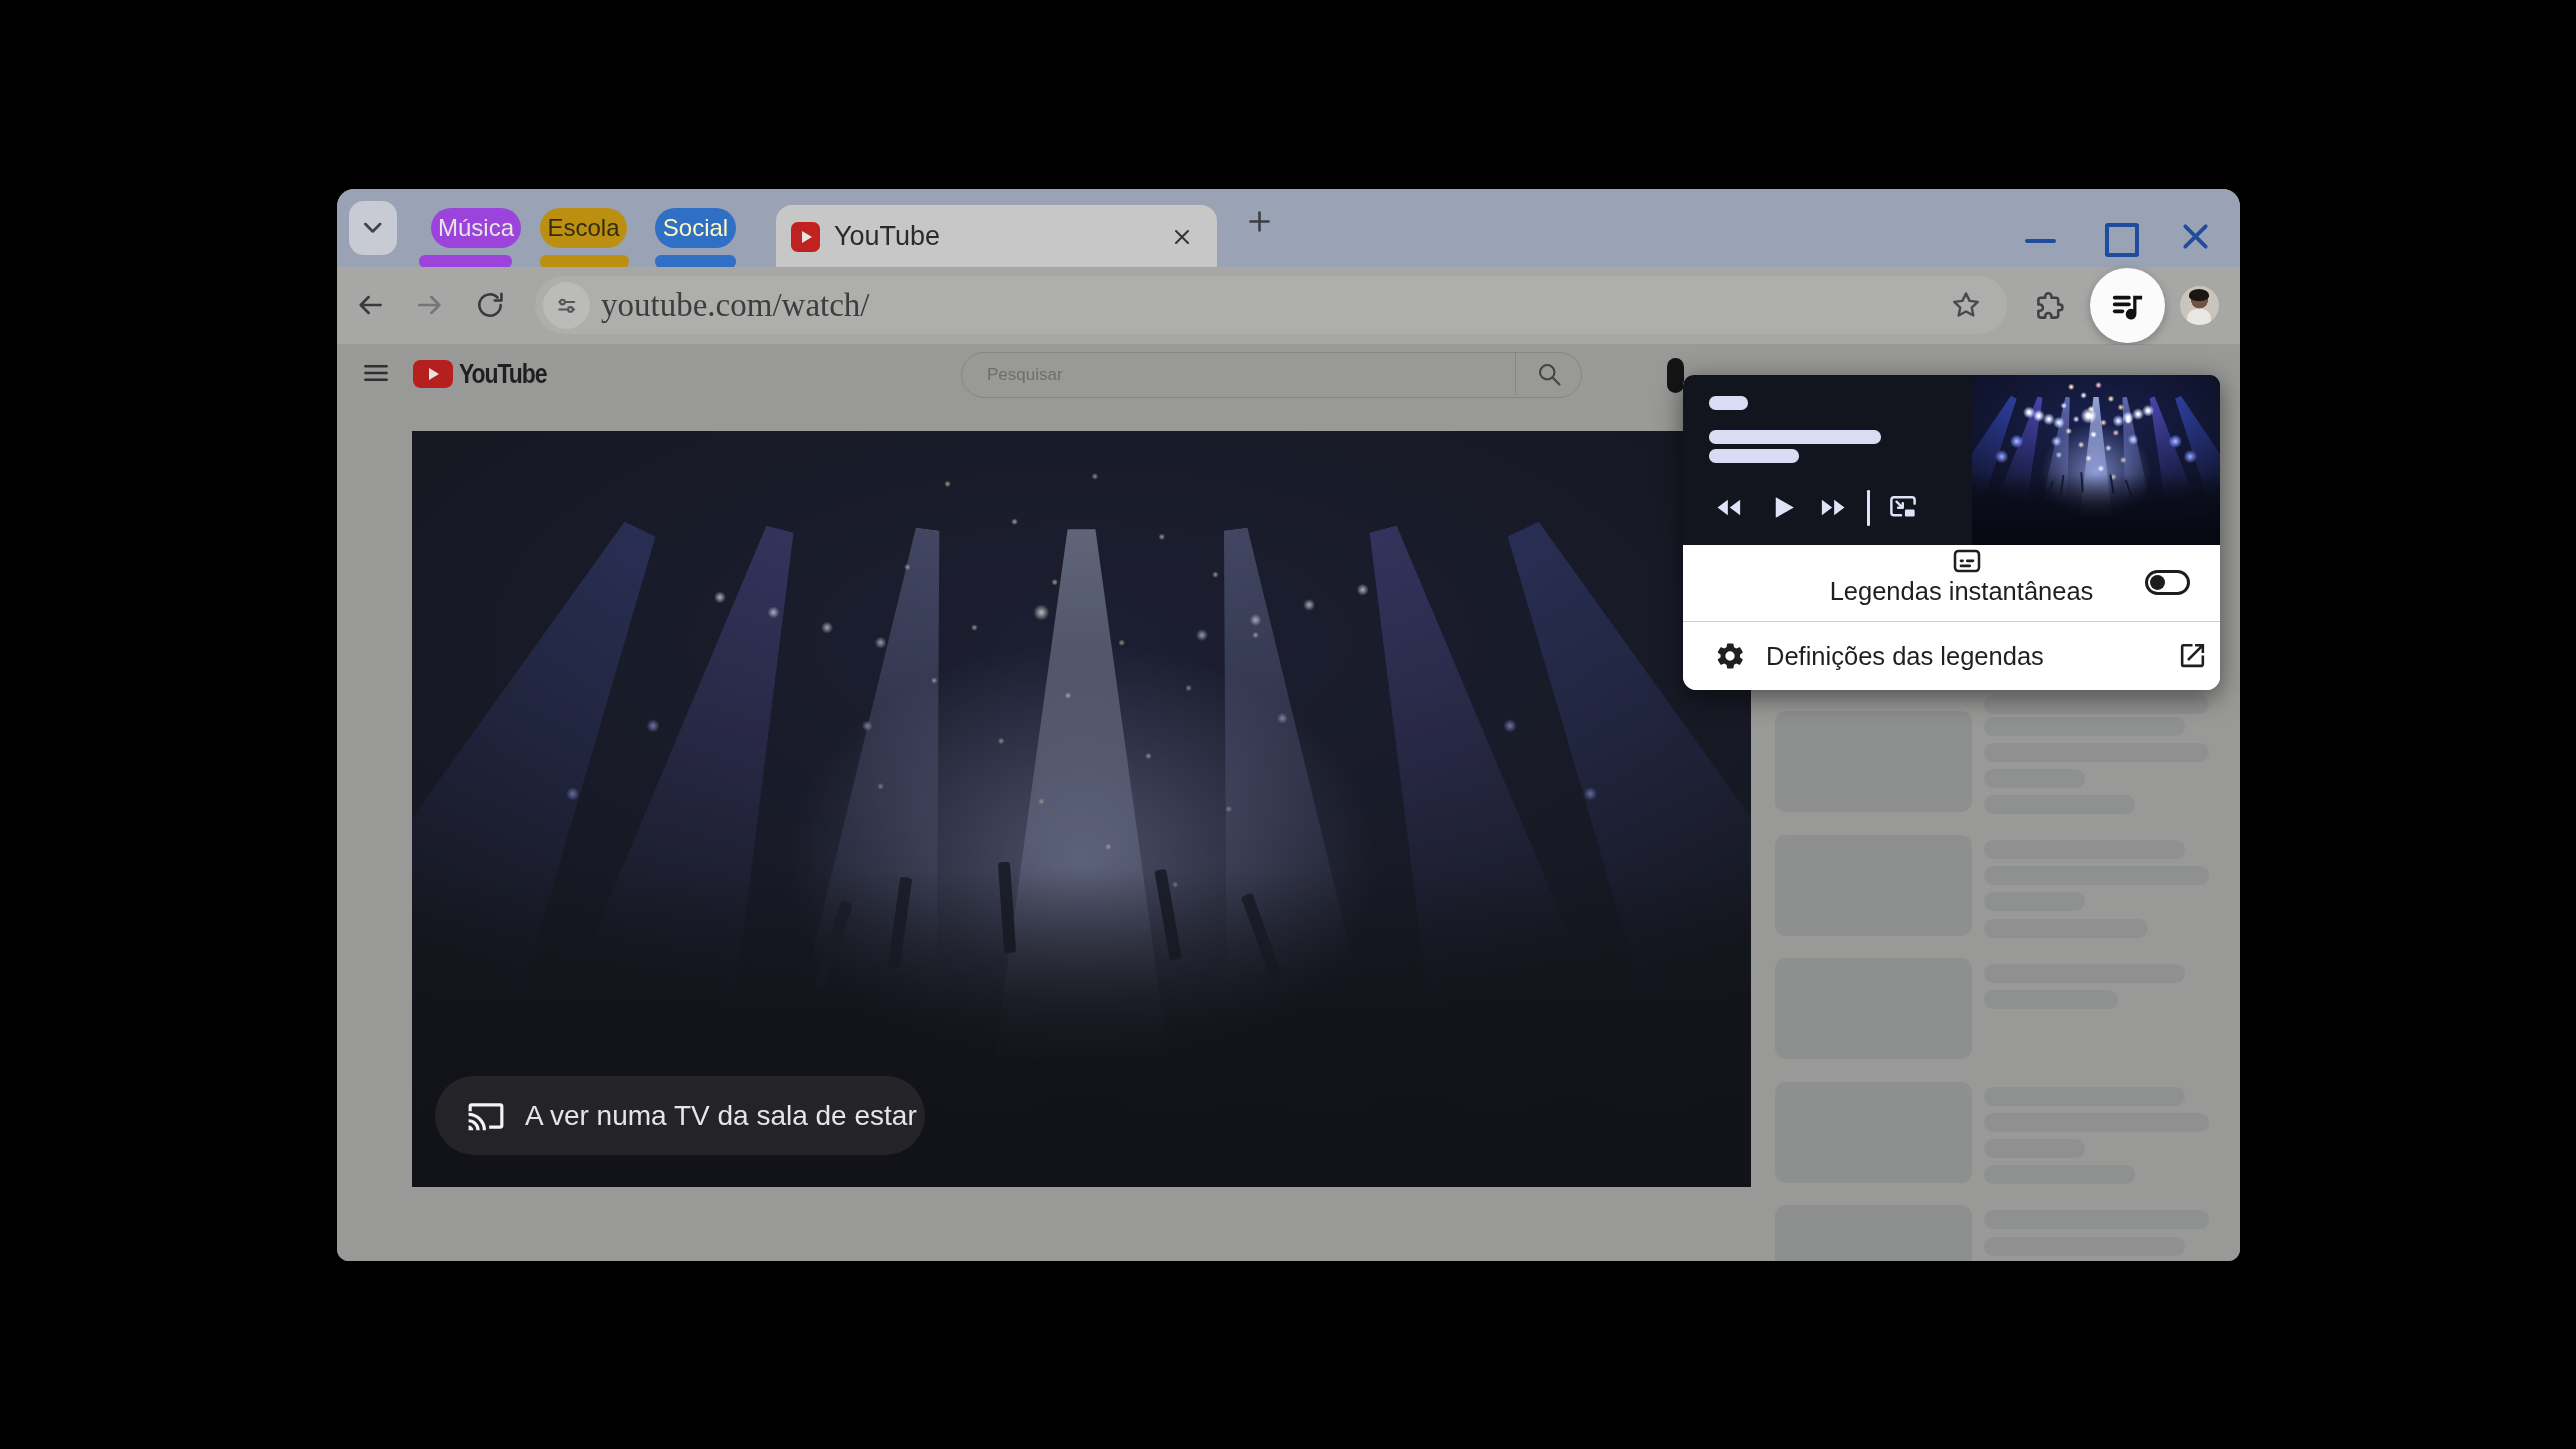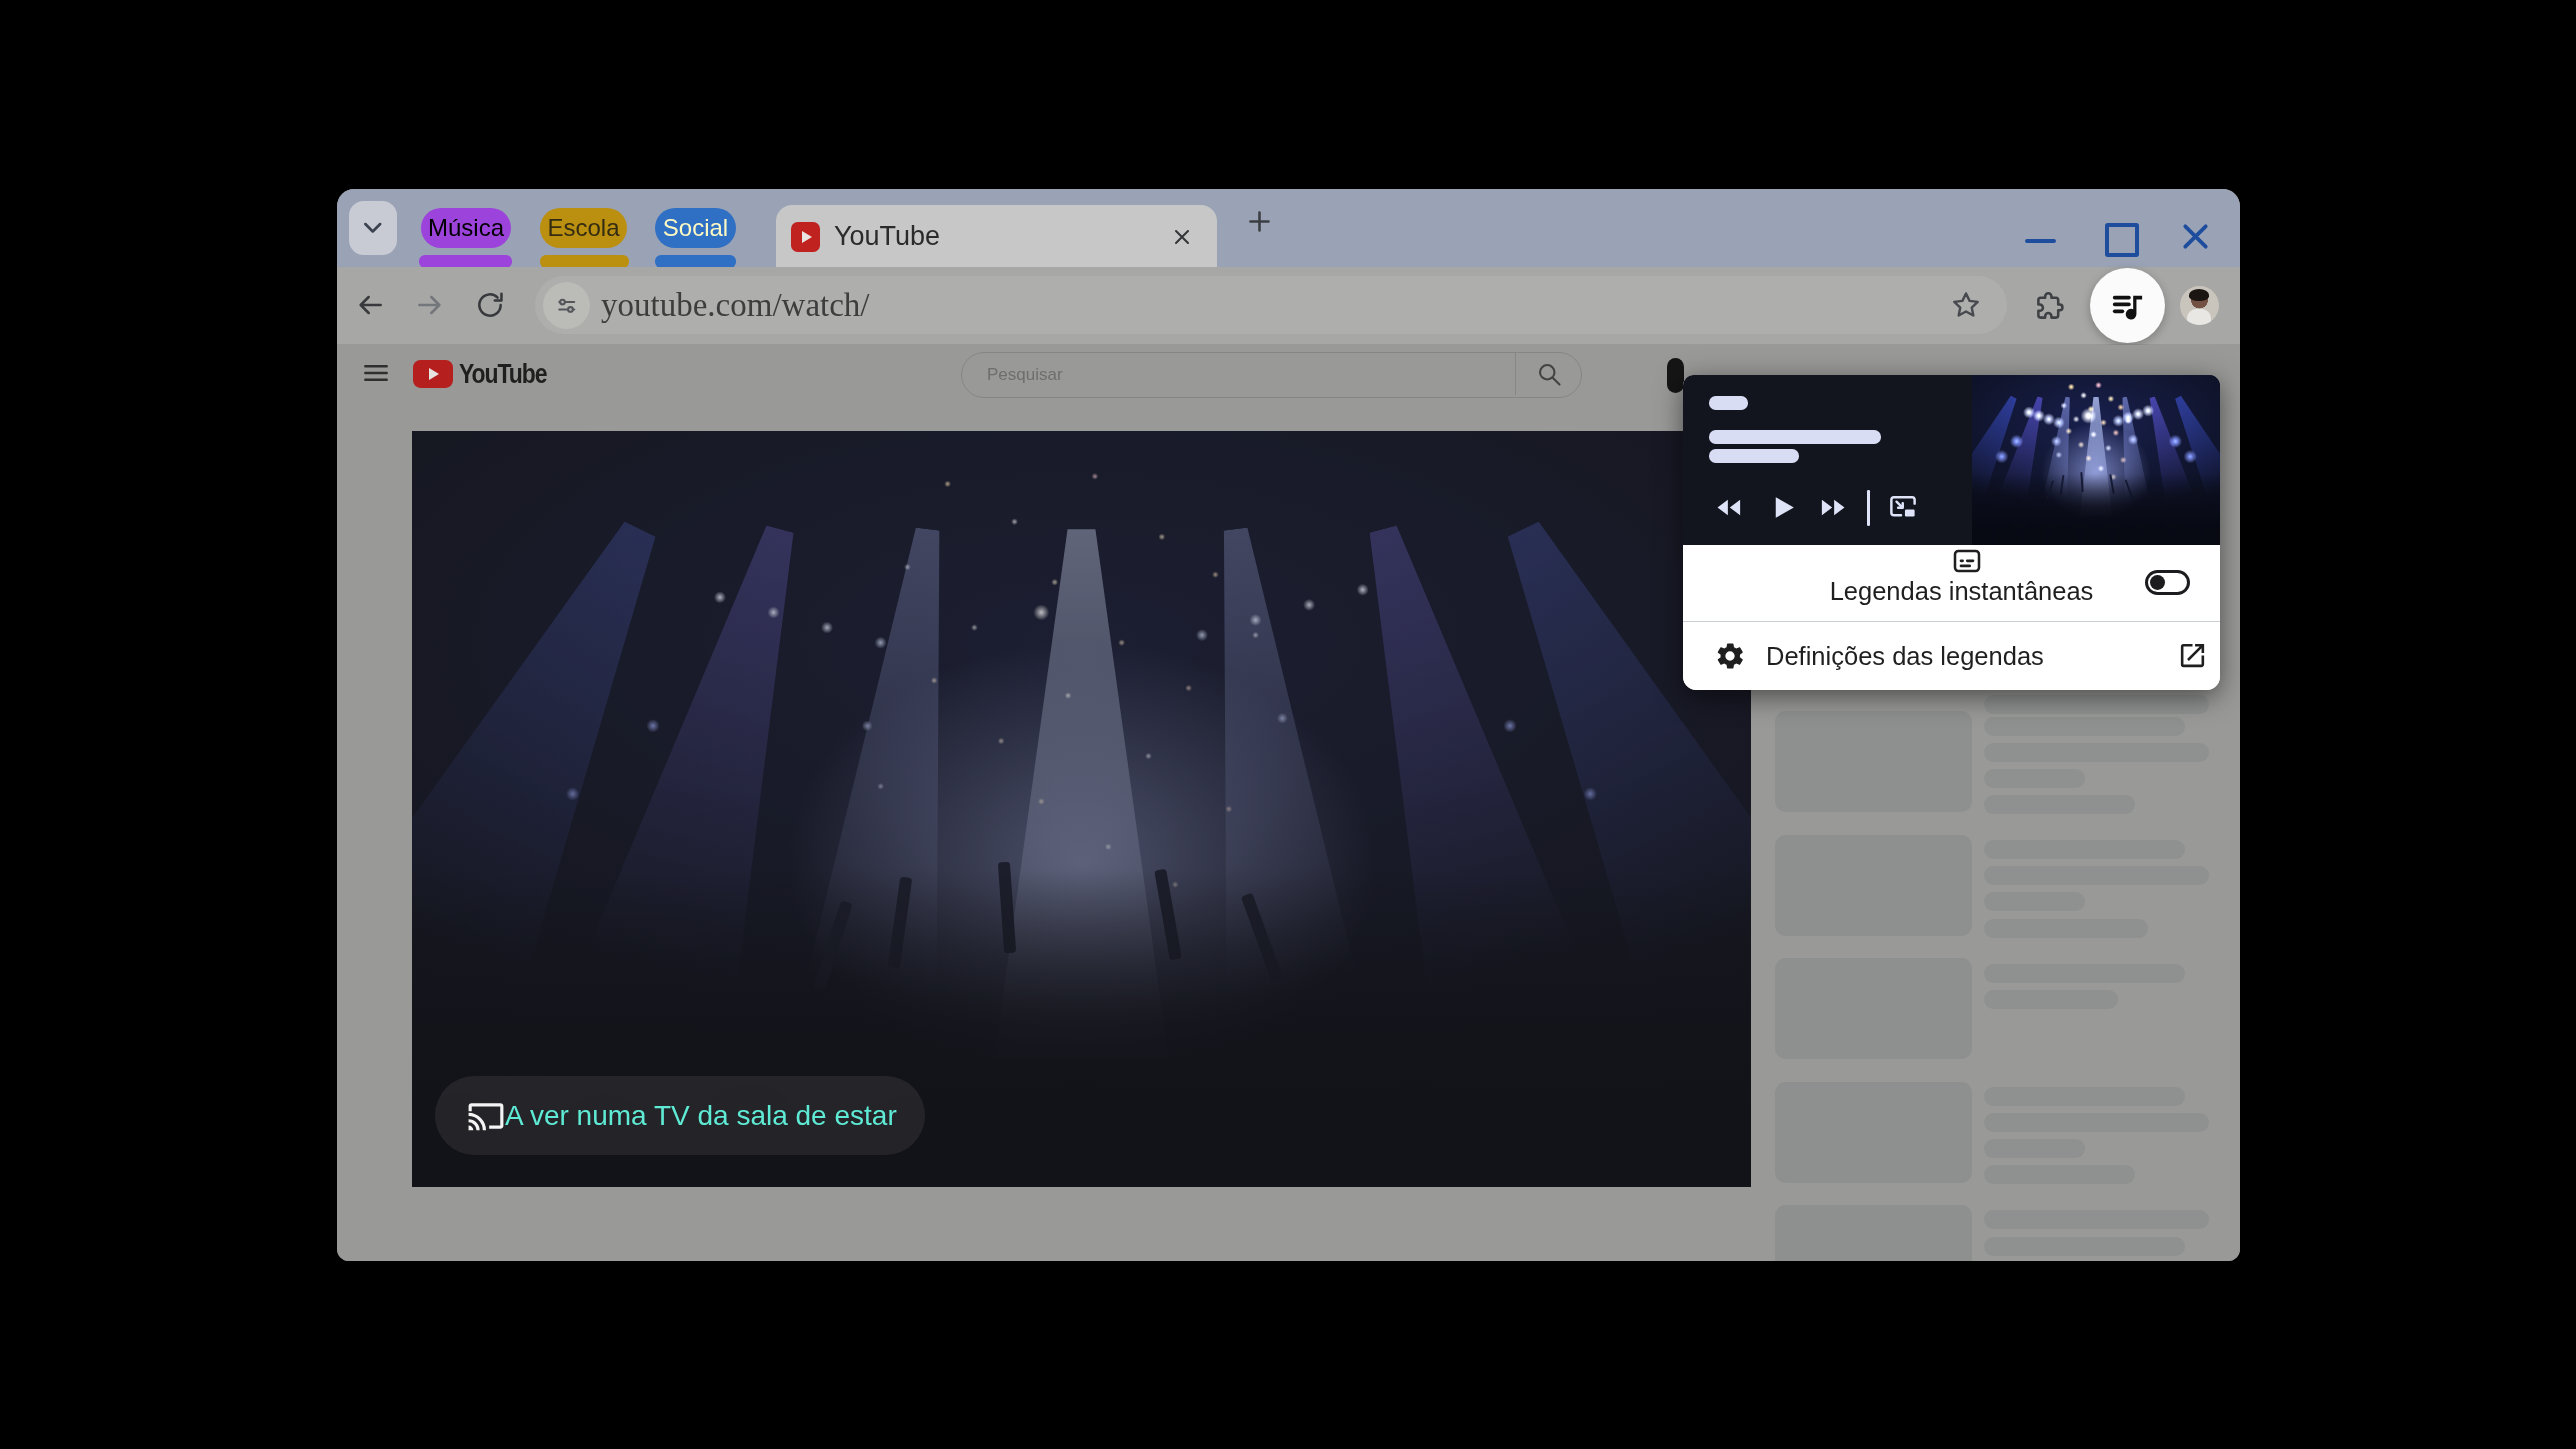--- a/index.html
+++ b/index.html
@@ -7,21 +7,21 @@
   .abs{position:absolute;}
   svg{display:block;}
 
   
   #window{left:337px;top:189px;width:1903px;height:1072px;border-radius:17.4px 17.4px 12px 12px;overflow:hidden;background:#999998;}
 
   
   #tabstrip{left:0;top:0;width:1903px;height:78px;background:#9aa3b5;}
   #tab-search-btn{left:12px;top:12px;width:48px;height:54px;border-radius:14.8px;background:#c8cbd3;display:flex;align-items:center;justify-content:center;color:#3c4250;}
   .chip{top:19px;height:40px;border-radius:20px;display:flex;align-items:center;justify-content:center;font-size:24px;font-weight:500;}
-  #chip-musica{left:84px;width:90px;background:#9c43dc;color:#000000;}
+  #chip-musica{left:94px;width:90px;background:#9c43dc;color:#e5e5e5;}
   #chip-escola{left:203px;width:87px;background:#bb8f10;color:#332c12;}
   #chip-social{left:318px;width:81px;background:#2f6fc4;color:#fef9c3;}
   .underbar{top:66px;height:12.7px;border-radius:6px;}
   #ub-musica{left:82px;width:93px;background:#9c43dc;}
   #ub-escola{left:203px;width:89px;background:#bb8f10;}
   #ub-social{left:318px;width:81px;background:#2f6fc4;}
   #active-tab{left:439px;top:16px;width:441px;height:62px;background:#c6c7c6;border-radius:16px 16px 0 0;}
   #tab-favicon{left:14.8px;top:17px;width:29.5px;height:29.5px;border-radius:6.7px;background:#c0231f;display:flex;align-items:center;justify-content:center;}
   #tab-favicon .tri{width:0;height:0;border-left:10.7px solid #e9e4e2;border-top:6.7px solid transparent;border-bottom:6.7px solid transparent;margin-left:2.7px;}
   #tab-label{left:58px;top:0;height:62px;display:flex;align-items:center;font-size:27px;color:#2b2b2b;}
@@ -121,21 +121,21 @@
     radial-gradient(ellipse 9% 44% at 62% 95%,rgba(5,6,10,.95) 60%,transparent 61%),
     radial-gradient(ellipse 8% 36% at 73% 87%,rgba(5,6,10,.92) 60%,transparent 61%),
     radial-gradient(ellipse 9% 42% at 84% 93%,rgba(5,6,10,.95) 60%,transparent 61%),
     radial-gradient(ellipse 8% 38% at 95% 89%,rgba(5,6,10,.95) 60%,transparent 61%);}
   .sc-arm{width:.9%;height:12%;border-radius:3.4px;background:#141726;}
   .scene.dim::after{content:"";position:absolute;left:0;top:0;right:0;bottom:0;background:rgba(52,52,58,.28);}
   .scene.bright{filter:saturate(1.4) brightness(1.35);}
 
   #cast-pill{left:23px;top:645px;width:490px;height:79px;border-radius:40px;background:rgba(38,38,42,.92);display:flex;align-items:center;z-index:5;}
   #cast-pill .ic{margin-left:32px;width:38px;height:38px;color:#f4f4f4;}
-  #cast-text{font-size:28px;color:#5eead4;}
+  #cast-text{margin-left:20px;font-size:28px;color:#e5e5e5;}
   #video-title{left:76px;top:852px;font-size:32px;color:#262626;}
 
   
   .sk-thumb{left:1438px;width:197px;height:101px;border-radius:10.7px;background:#8e908f;}
   .sk-bar{left:1647px;height:19px;border-radius:9.4px;background:#8f9190;}
 
   
   #popup{left:1346px;top:186px;width:537px;height:315px;border-radius:10.7px 10.7px 13.4px 13.4px;overflow:hidden;background:#fff;box-shadow:0 6.7px 27px rgba(0,0,0,.5);z-index:10;}
   #popup-header{left:0;top:0;width:537px;height:170px;background:#12151e;}
   .pskel{background:#d9ddf3;border-radius:6.7px;}

